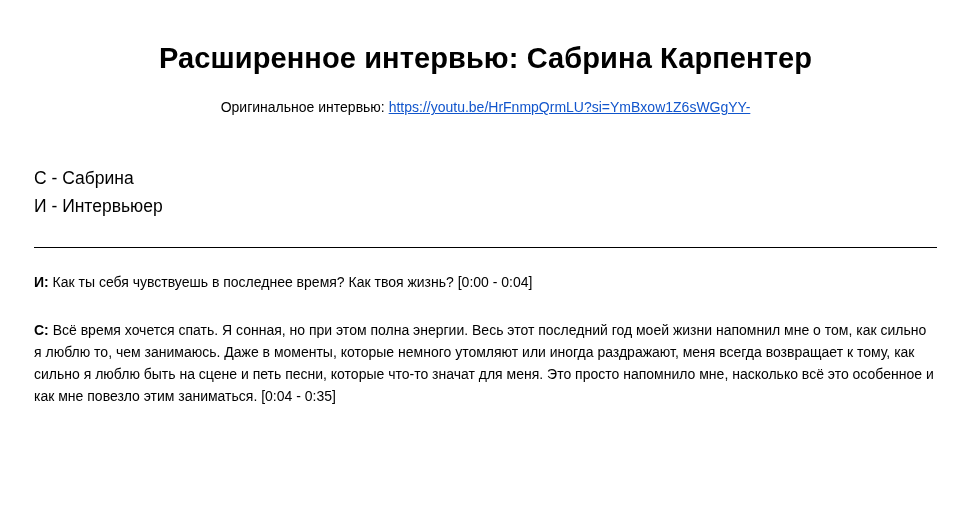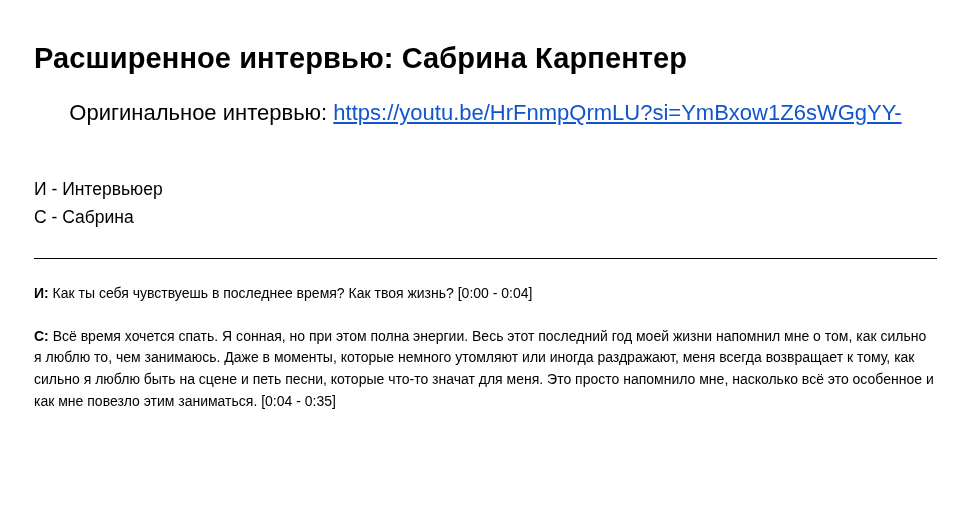--- a/index.html
+++ b/index.html
@@ -15,30 +15,30 @@
     overflow: hidden;
   }
   .page {
     box-sizing: border-box;
     width: 971px;
     height: 514px;
     padding: 0 34px;
     position: relative;
   }
   .doc-title {
-    text-align: left;
+    text-align: center;
     font-size: 29px;
     font-weight: bold;
     letter-spacing: 0.1px;
     margin: 40px 0 0 0;
     line-height: 1.25;
   }
   .source-line {
     text-align: center;
-    font-size: 22px;
+    font-size: 14px;
     margin-top: 22px;
     line-height: 1.4;
   }
   .source-label {
     color: #000000;
   }
   .source-link {
     color: #1155cc;
     text-decoration: underline;
     word-break: break-all;
@@ -57,43 +57,43 @@
     border-top: 1px solid #000000;
     height: 0;
     width: 100%;
   }
   .qa-block {
     margin-top: 24px;
     font-size: 14px;
     line-height: 1.56;
   }
   .qa-block.answer {
-    margin-top: 21px;
+    margin-top: 27px;
   }
   .speaker {
     font-weight: bold;
   }
   .qa-text {
     font-weight: normal;
   }
 </style>
 </head>
 <body>
 
 <div class="page">
 
   <h1 class="doc-title">Расширенное интервью: Сабрина Карпентер</h1>
 
   <p class="source-line">
     <span class="source-label">Оригинальное интервью: </span><a class="source-link" href="#">https://youtu.be/HrFnmpQrmLU?si=YmBxow1Z6sWGgYY-</a>
   </p>
 
   <div class="legend">
+    <div>С - Сабрина</div>
     <div>И - Интервьюер</div>
-    <div>С - Сабрина</div>
   </div>
 
   <hr class="divider">
 
   <p class="qa-block question">
     <span class="speaker">И:</span><span class="qa-text"> Как ты себя чувствуешь в последнее время? Как твоя жизнь? [0:00 - 0:04]</span>
   </p>
 
   <p class="qa-block answer">
     <span class="speaker">С:</span><span class="qa-text"> Всё время хочется спать. Я сонная, но при этом полна энергии. Весь этот последний год моей жизни напомнил мне о том, как сильно я люблю то, чем занимаюсь. Даже в моменты, которые немного утомляют или иногда раздражают, меня всегда возвращает к тому, как сильно я люблю быть на сцене и петь песни, которые что-то значат для меня. Это просто напомнило мне, насколько всё это особенное и как мне повезло этим заниматься. [0:04 - 0:35]</span>

